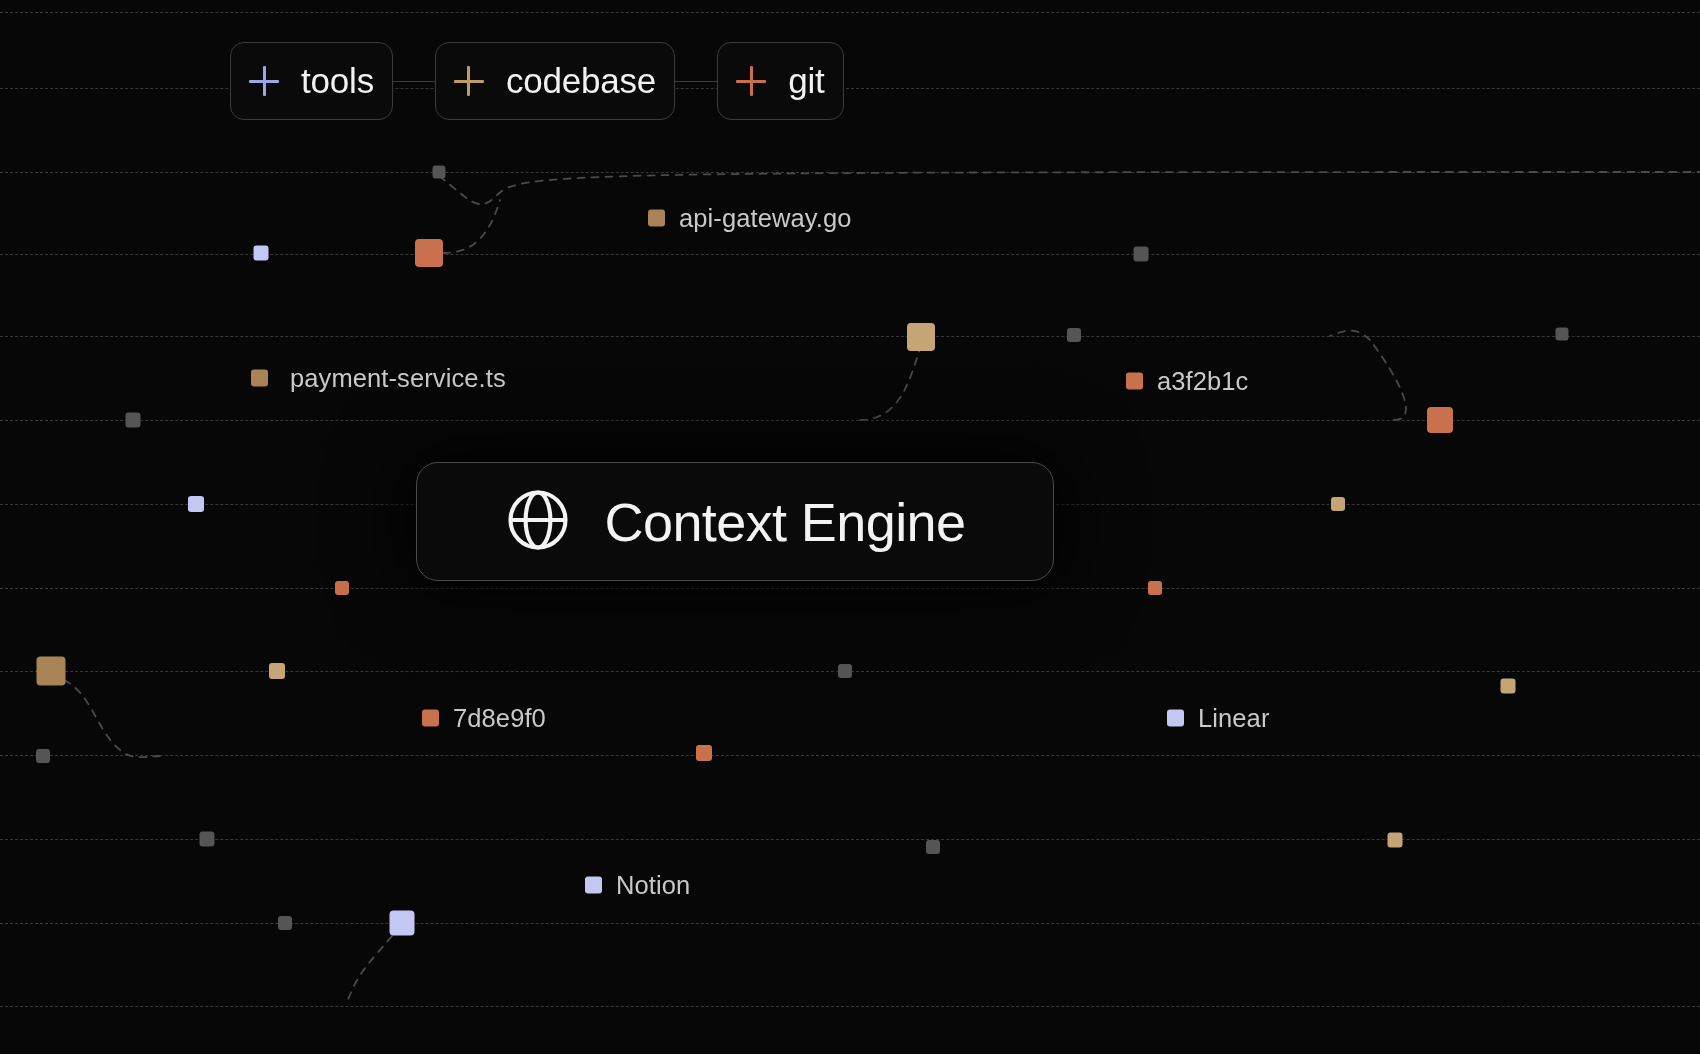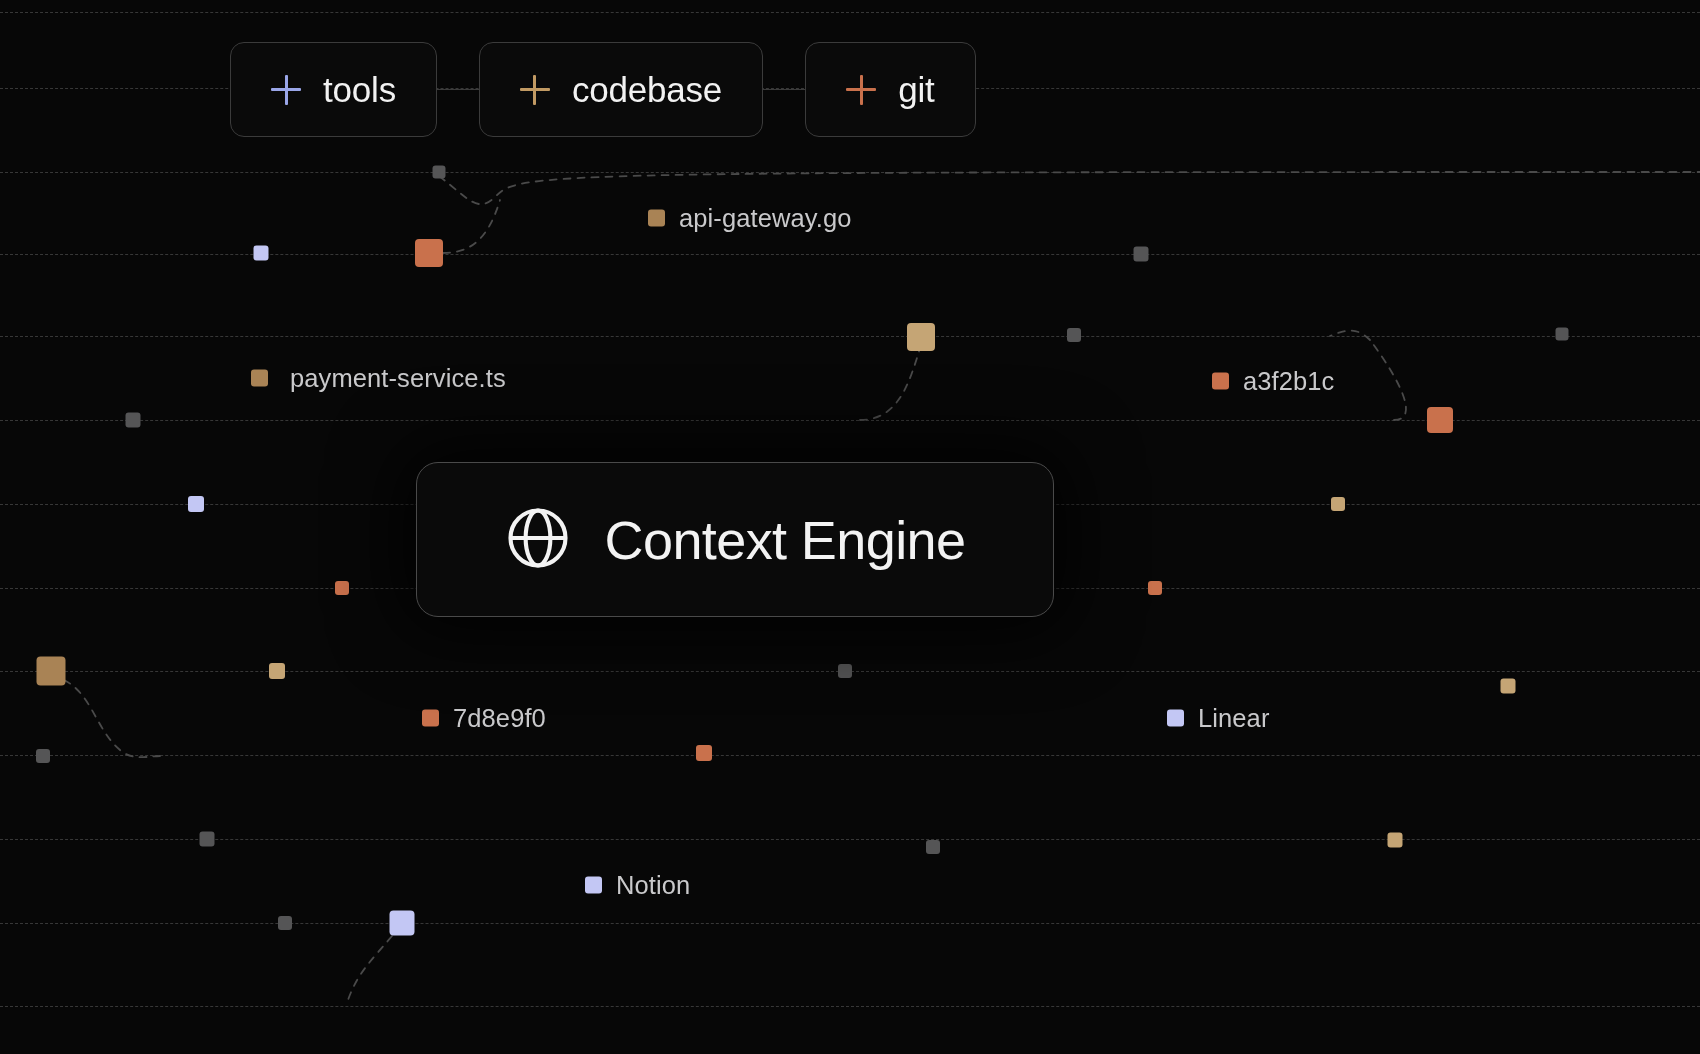--- a/index.html
+++ b/index.html
@@ -70,28 +70,28 @@
   }
 
   
   #pillrow {
     position:absolute;
     top:42px; left:230px;
     display:flex;
     align-items:center;
   }
   .pill {
-    height:95px;
+    height:78px;
     border:1.5px solid #3b3b3b;
     border-radius:14px;
     background:#0a0a0a;
     display:flex;
     align-items:center;
     gap:22px;
-    padding:0 40px;
+    padding:0 18px;
   }
   .pill .plus {
     position:relative;
     width:30px; height:30px;
     flex:none;
   }
   .pill .plus::before, .pill .plus::after {
     content:"";
     position:absolute;
     background:currentColor;
@@ -106,21 +106,21 @@
   }
   .pill-connector {
     width:42px; height:0;
     border-top:1.5px solid #3b3b3b;
   }
 
   
   #center-card {
     position:absolute;
     left:416px; top:462px;
-    width:638px; height:155px;
+    width:638px; height:119px;
     background:#0a0a0a;
     border:1.6px solid #4a4a4a;
     border-radius:22px;
     display:flex;
     align-items:center;
     justify-content:center;
     gap:34px;
     box-shadow:0 0 70px 14px rgba(0,0,0,.85);
   }
   #center-card .globe { flex:none; }
@@ -190,21 +190,21 @@
 
   <div id="labelled">
       <div class="labelled" style="left: 640px; top: 218px;">
         <span class="chip" style="background: rgb(169, 131, 85);"></span>
         <span class="txt">api-gateway.go</span>
       </div>
       <div class="labelled" style="left: 243px; top: 378px; gap: 22px;">
         <span class="chip" style="background: rgb(169, 131, 85);"></span>
         <span class="txt">payment-service.ts</span>
       </div>
-      <div class="labelled" style="left: 1204px; top: 381px;">
+      <div class="labelled" style="left: 1118px; top: 381px;">
         <span class="chip" style="background: rgb(201, 113, 76);"></span>
         <span class="txt">a3f2b1c</span>
       </div>
       <div class="labelled" style="left: 403px; top: 718px; margin-left: 11px;">
         <span class="chip" style="background: rgb(201, 113, 76);"></span>
         <span class="txt">7d8e9f0</span>
       </div>
       <div class="labelled" style="left: 1159px; top: 718px; align-items: center;">
         <span class="chip" style="background: rgb(195, 199, 244);"></span>
         <span class="txt">Linear</span>

